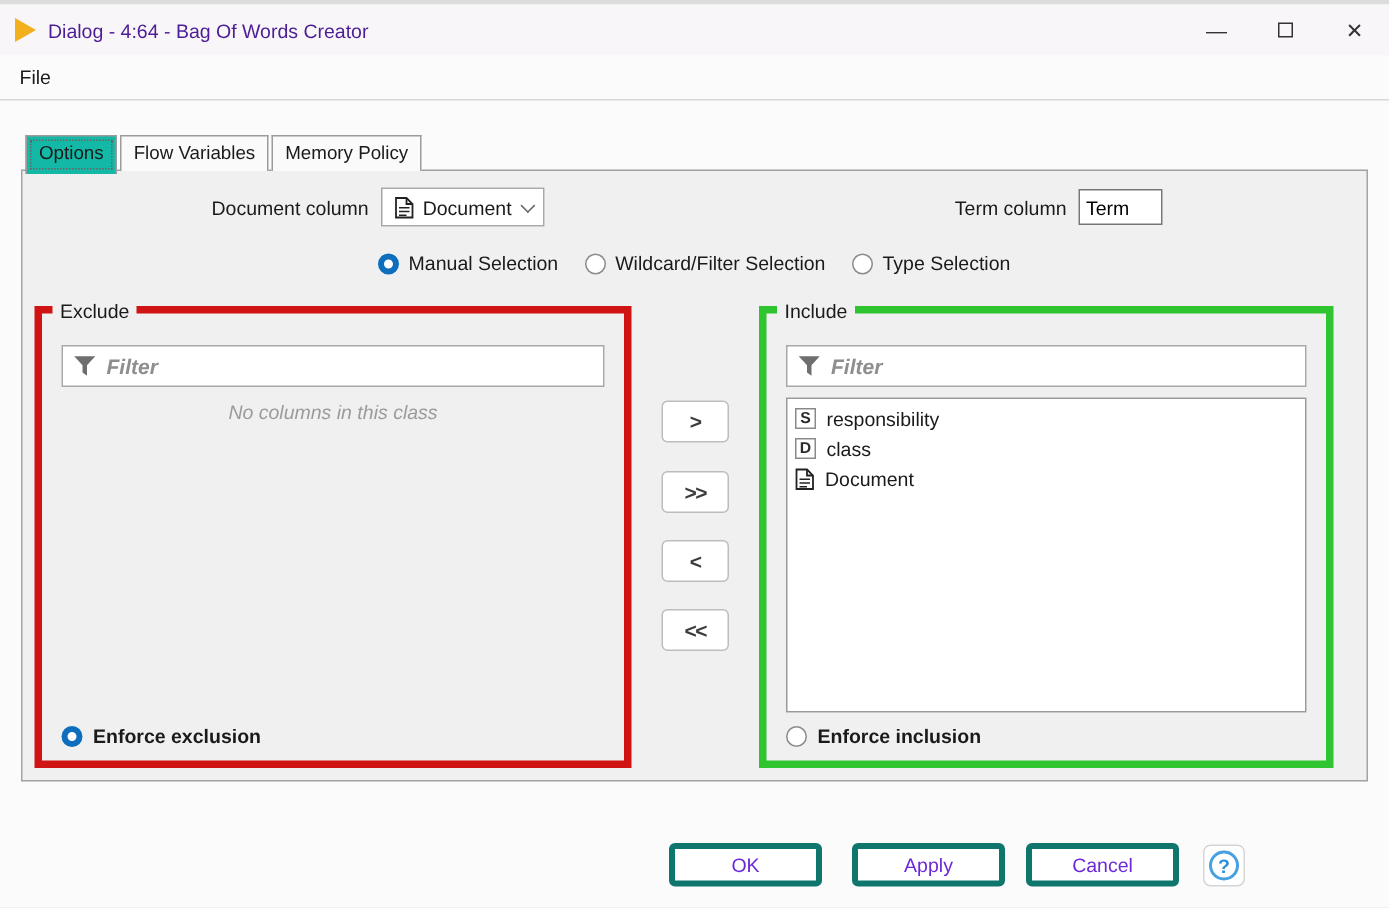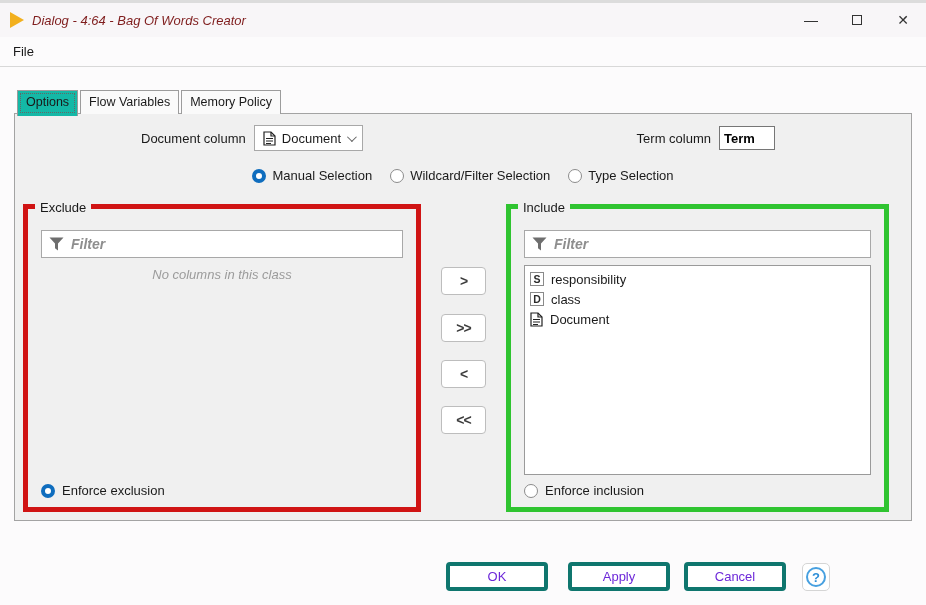--- a/index.html
+++ b/index.html
@@ -25,21 +25,21 @@
     font-size: 13px;
   }
   .knime-icon {
     width: 0; height: 0;
     border-top: 8px solid transparent;
     border-bottom: 8px solid transparent;
     border-left: 14px solid #f2b01e;
     display: inline-block;
     margin-right: 8px;
   }
-  .title { color: #7f1d1d; font-style: italic; }
+  .title { color: #4c1d95; }
   .wincontrols {
     margin-left: auto;
     display: flex; align-items: center; height: 100%;
   }
   .wbtn {
     width: 46px; height: 100%;
     display: flex; align-items: center; justify-content: center;
     font-size: 14px; color: #333; cursor: default;
   }
   .maxbox { width: 10px; height: 10px; border: 1.3px solid #333; display: inline-block; }
@@ -103,21 +103,20 @@
   .term-col-group {
     position: absolute; right: 136px; top: 12px;
     display: flex; align-items: center; gap: 8px; font-size: 13px;
   }
   .term-input {
     width: 56px; height: 24px;
     border: 1px solid #767676;
     font-size: 13px; padding: 0 4px;
     font-family: "Liberation Sans", sans-serif;
     background: #fff;
-    font-weight: bold;
   }
   
   .mode-row {
     position: absolute; left: 0; top: 54px; width: 100%;
     display: flex; justify-content: center; gap: 18px;
     font-size: 13px; align-items: center;
   }
   .radio-opt { display: flex; align-items: center; gap: 6px; }
   .radio {
     width: 14px; height: 14px; border-radius: 50%;
@@ -165,21 +164,21 @@
   }
   .type-badge {
     width: 14px; height: 14px;
     border: 1px solid #8a8a8a; background: #fff;
     font-size: 10.5px; font-weight: bold; color: #2b2b2b;
     display: flex; align-items: center; justify-content: center;
     flex: 0 0 auto;
   }
   .enforce-row {
     position: absolute; left: 13px; bottom: 9px;
-    display: flex; align-items: center; gap: 7px; font-size: 13px;
+    display: flex; align-items: center; gap: 7px; font-size: 13px; font-weight: bold;
   }
   
   .xferbtn {
     position: absolute; left: 426px; width: 45px; height: 28px;
     background: #fff; border: 1px solid #bdbdbd; border-radius: 4px;
     font-size: 14px; font-weight: bold; color: #3c3c3c;
     display: flex; align-items: center; justify-content: center;
     letter-spacing: -1px; cursor: default;
   }
   

